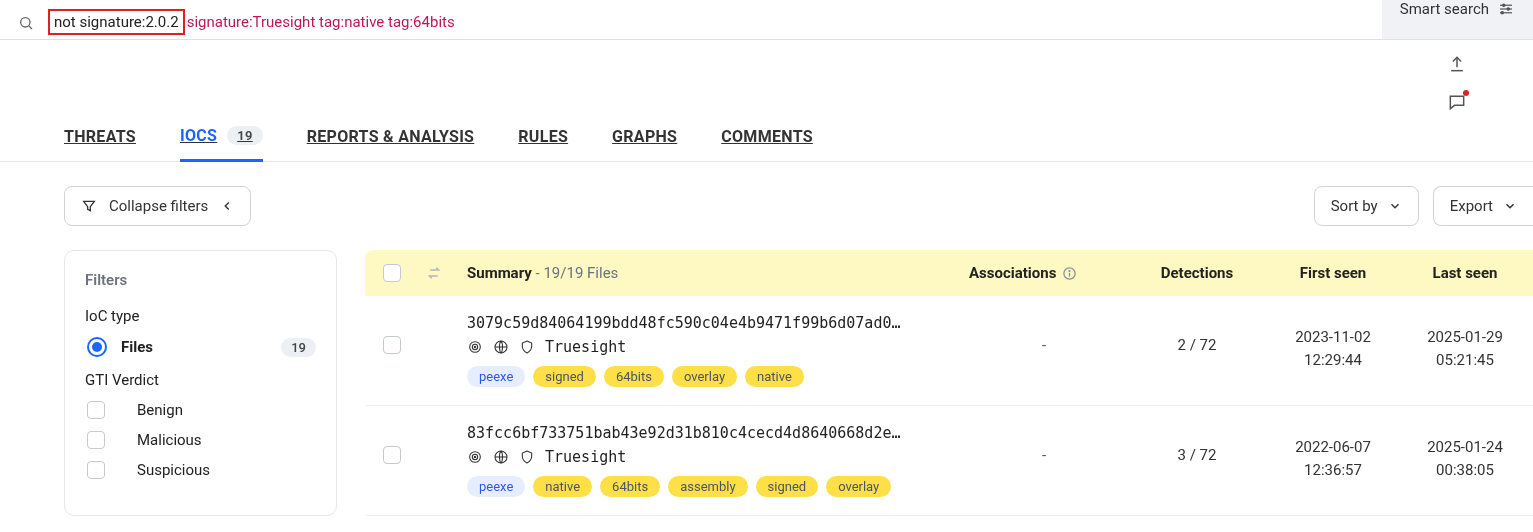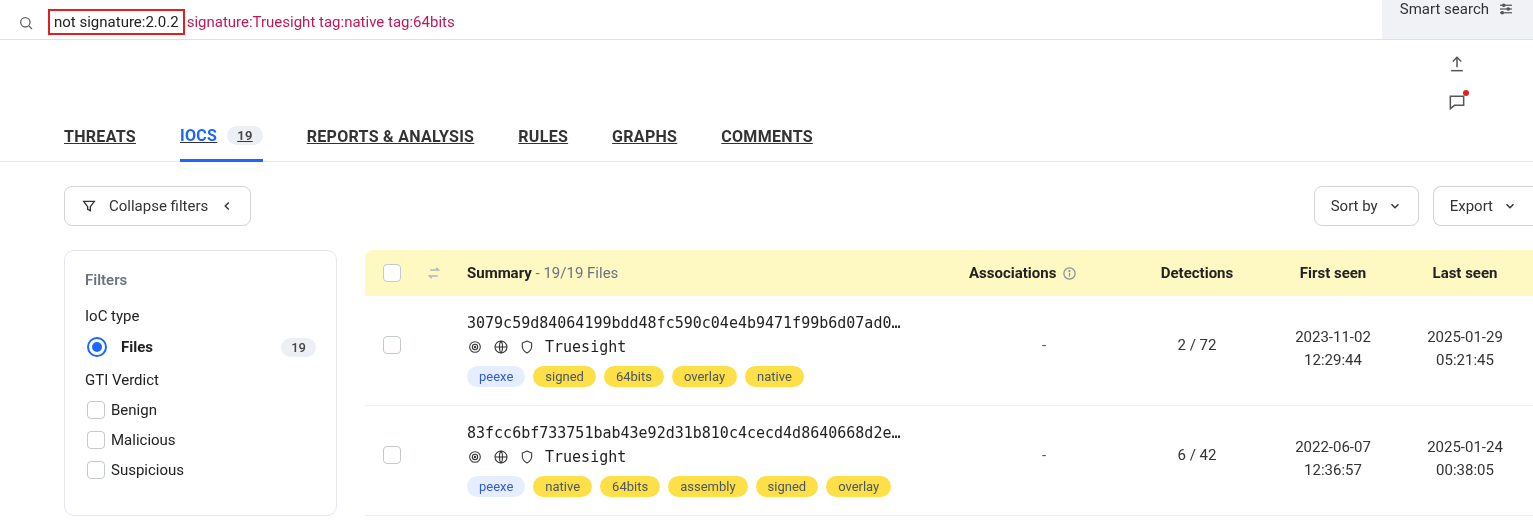--- a/index.html
+++ b/index.html
@@ -29,21 +29,21 @@
   .content-row { display: flex; gap: 28px; padding: 0 0 0 64px; }
   .filters-panel { width: 336px; border: 1px solid #e4e7ec; border-radius: 10px; padding: 20px 20px 4px 20px; }
   .filters-title { color: #6b7280; font-weight: 600; font-size: 15px; margin-bottom: 18px; }
   .filter-section-label { font-weight: 400; font-size: 15px; color: #222; margin: 14px 0 12px 0; }
   .radio-row { display:flex; align-items:center; justify-content: space-between; margin-bottom: 12px; cursor:pointer;}
   .radio-left { display:flex; align-items:center; gap: 14px; padding-left: 2px;}
   .radio-outer { width: 20px; height: 20px; border: 2px solid #1b66ff; border-radius: 50%; display:flex; align-items:center; justify-content:center; }
   .radio-inner { width: 10px; height: 10px; background: #1b66ff; border-radius: 50%; }
   .radio-label { font-weight: 700; font-size: 15px; color: #222; }
   .count-badge { background: #eceff3; color: #444; border-radius: 12px; padding: 2px 10px; font-size: 13px; font-weight: 500; }
-  .check-row { display:flex; align-items:flex-start; gap: 6px; margin-bottom: 12px; padding-left: 2px; cursor:pointer;}
+  .check-row { display:flex; align-items:flex-start; gap: 32px; margin-bottom: 12px; padding-left: 2px; cursor:pointer;}
   .checkbox { width: 18px; height: 18px; border: 1.5px solid #c4c9d0; border-radius: 4px; }
   .check-label { font-size: 15px; color: #222; }
 
   .table-area { flex: 1; }
   .table-header { display:flex; align-items:center; background: #fef9c3; border-radius: 8px 0 0 0; padding: 14px 18px; gap: 24px; font-size: 15px;}
   .th-checkbox { width: 18px; height: 18px; border: 1.5px solid #c4c9d0; border-radius: 4px; background:#fff; }
   .th-swap { width: 18px; color:#b0b6bf; }
   .th-summary { flex: 0 0 478px; color:#333;}
   .th-summary b { color:#222; }
   .th-assoc { flex: 0 0 150px; font-weight:700; color:#222; display:flex; align-items:center; gap:6px;}
@@ -278,21 +278,21 @@
             <div class="tags">
               <span class="tag blue">peexe</span>
               <span class="tag">native</span>
               <span class="tag">64bits</span>
               <span class="tag">assembly</span>
               <span class="tag">signed</span>
               <span class="tag">overlay</span>
             </div>
           </div>
           <div class="row-assoc">-</div>
-          <div class="row-det">6 / 42</div>
+          <div class="row-det">3 / 72</div>
           <div class="row-date">
             <div>2022-06-07</div>
             <div>12:36:57</div>
           </div>
           <div class="row-date2">
             <div>2025-01-24</div>
             <div>00:38:05</div>
           </div>
         </div>
       </div>

